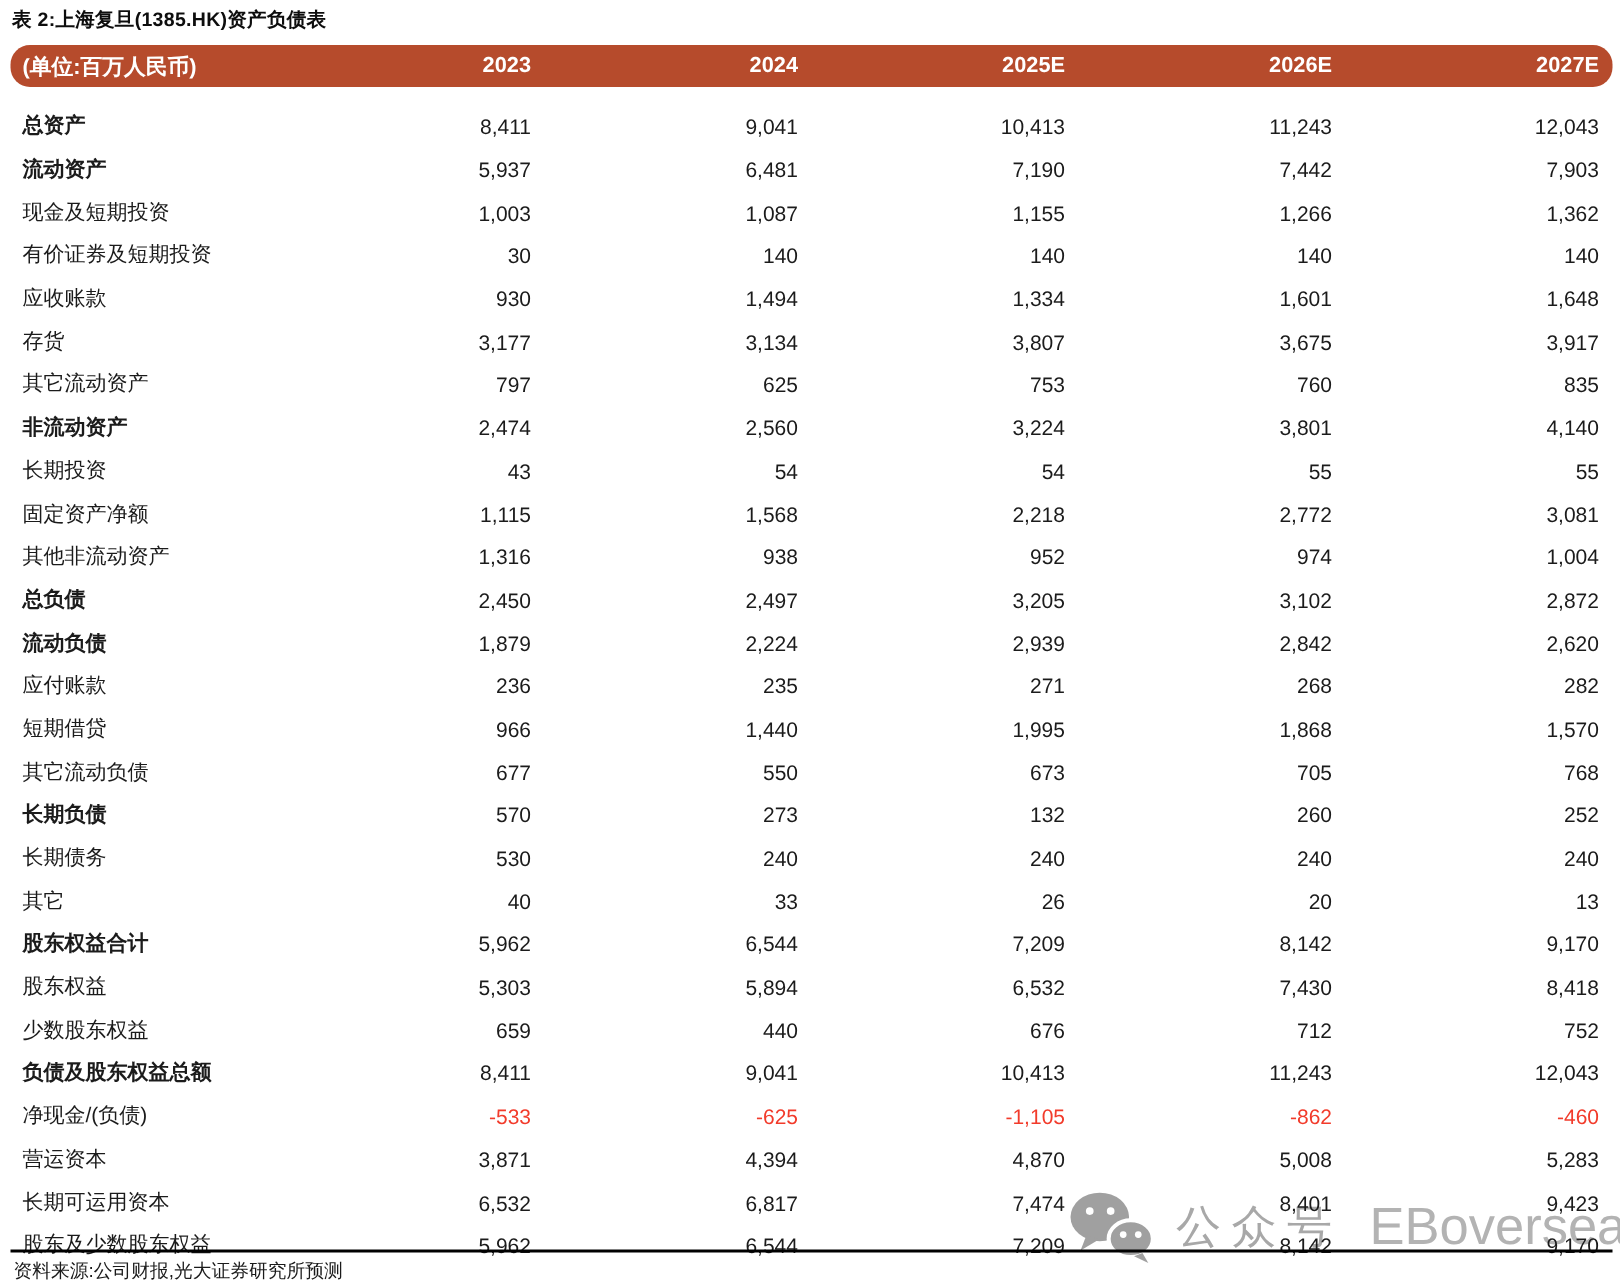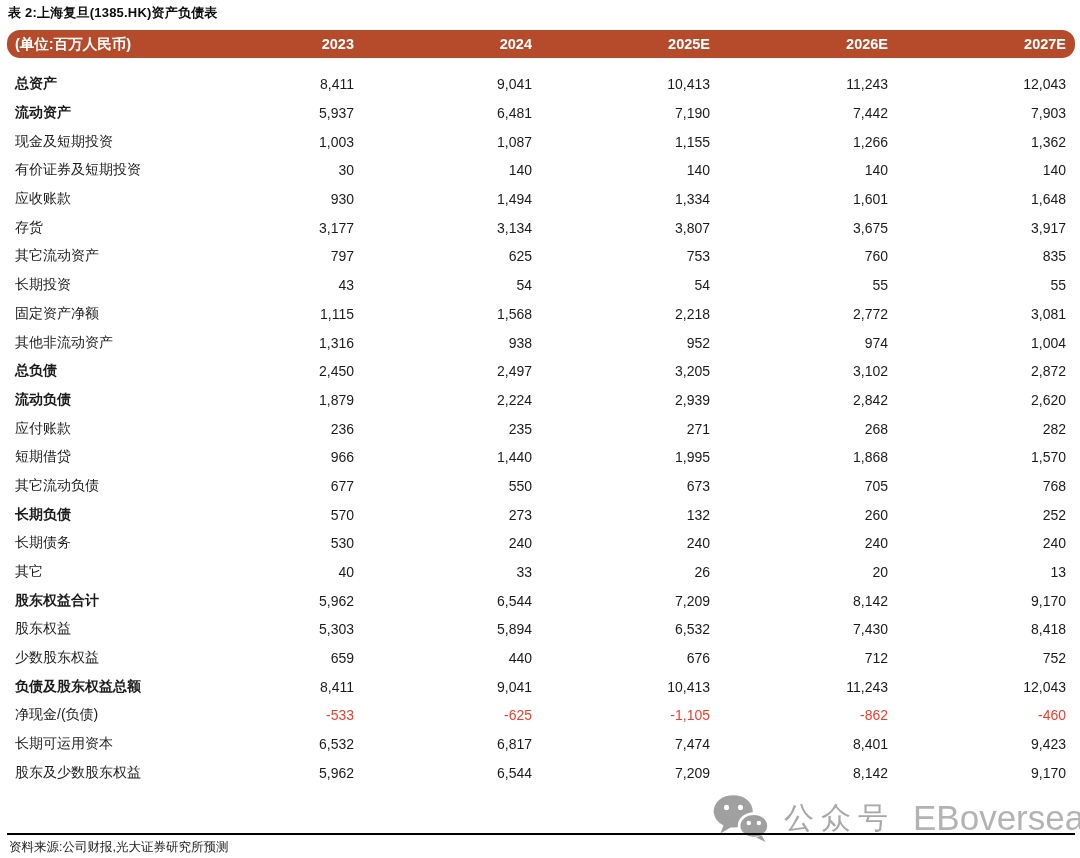--- a/index.html
+++ b/index.html
@@ -146,20 +146,28 @@
       </div>
       <div class="trow">
         <div class="lbl">其它流动资产</div>
         <div class="cell num">797</div>
         <div class="cell num">625</div>
         <div class="cell num">753</div>
         <div class="cell num">760</div>
         <div class="cell num">835</div>
       </div>
       <div class="trow">
+        <div class="lbl bold">非流动资产</div>
+        <div class="cell num">2,474</div>
+        <div class="cell num">2,560</div>
+        <div class="cell num">3,224</div>
+        <div class="cell num">3,801</div>
+        <div class="cell num">4,140</div>
+      </div>
+      <div class="trow">
         <div class="lbl">长期投资</div>
         <div class="cell num">43</div>
         <div class="cell num">54</div>
         <div class="cell num">54</div>
         <div class="cell num">55</div>
         <div class="cell num">55</div>
       </div>
       <div class="trow">
         <div class="lbl">固定资产净额</div>
         <div class="cell num">1,115</div>
@@ -274,20 +282,28 @@
       </div>
       <div class="trow">
         <div class="lbl">净现金/(负债)</div>
         <div class="cell num neg">-533</div>
         <div class="cell num neg">-625</div>
         <div class="cell num neg">-1,105</div>
         <div class="cell num neg">-862</div>
         <div class="cell num neg">-460</div>
       </div>
       <div class="trow">
+        <div class="lbl">营运资本</div>
+        <div class="cell num">3,871</div>
+        <div class="cell num">4,394</div>
+        <div class="cell num">4,870</div>
+        <div class="cell num">5,008</div>
+        <div class="cell num">5,283</div>
+      </div>
+      <div class="trow">
         <div class="lbl">长期可运用资本</div>
         <div class="cell num">6,532</div>
         <div class="cell num">6,817</div>
         <div class="cell num">7,474</div>
         <div class="cell num">8,401</div>
         <div class="cell num">9,423</div>
       </div>
       <div class="trow">
         <div class="lbl">股东及少数股东权益</div>
         <div class="cell num">5,962</div>

